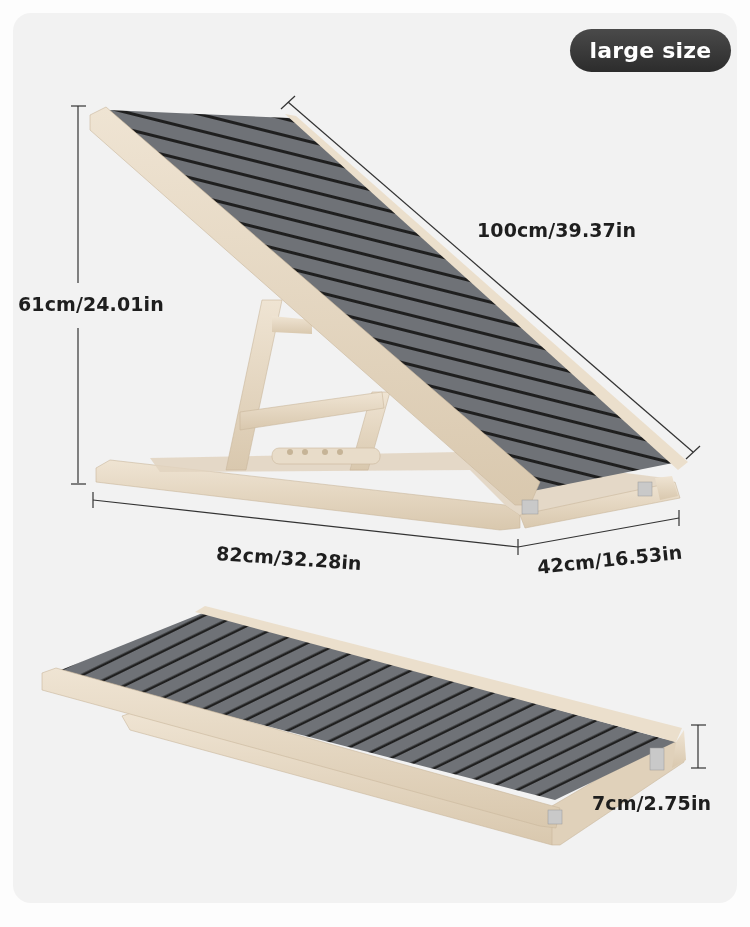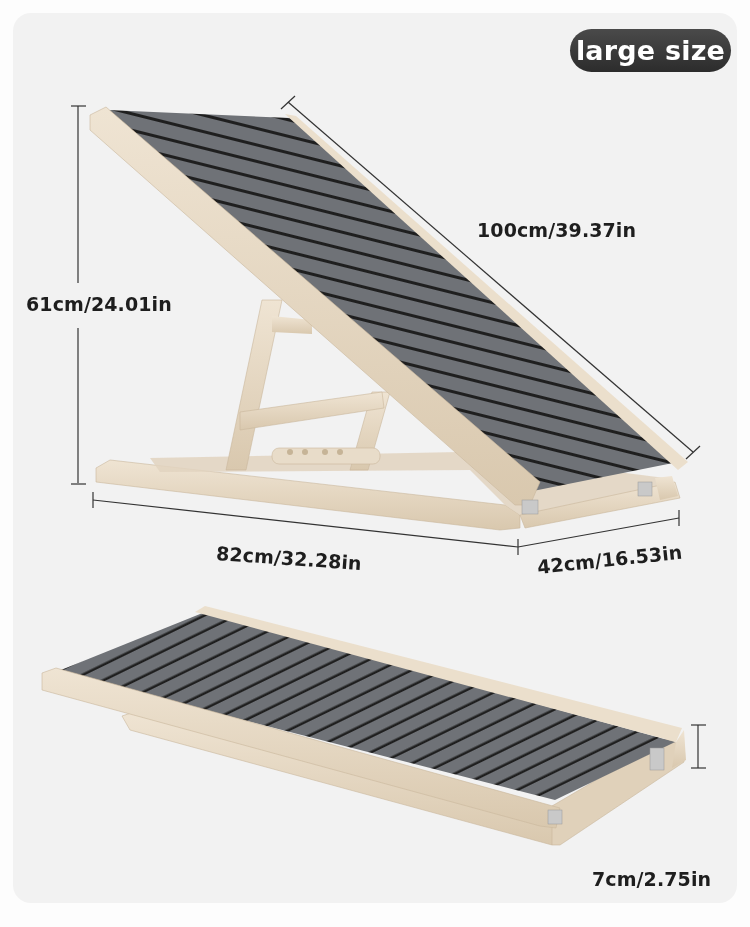--- a/index.html
+++ b/index.html
@@ -7,21 +7,21 @@
     width: 750px; height: 927px; background: #fdfdfd; position: relative; overflow: hidden;
     font-family: "DejaVu Sans", "Liberation Sans", sans-serif;
   }
   .panel {
     position: absolute; left: 13px; top: 13px; width: 724px; height: 890px;
     background: #f2f2f2; border-radius: 18px; overflow: hidden;
   }
   .badge {
     position: absolute; left: 570px; top: 29px; width: 161px; height: 43px;
     border-radius: 22px; background: linear-gradient(180deg, #4a4a4a 0%, #2c2c2c 100%);
-    color: #ffffff; font-weight: bold; font-size: 27px; line-height: 43px; text-align: center;
+    color: #ffffff; font-weight: bold; font-size: 22px; line-height: 43px; text-align: center;
     letter-spacing: 0.2px;
   }
   .label {
     position: absolute; font-weight: bold; color: #1e1e1e; font-size: 19px; white-space: nowrap;
     letter-spacing: 0.1px;
   }
   svg.art { position: absolute; left: 0; top: 0; }
 </style>
 </head>
 <body>
@@ -109,17 +109,17 @@
     <line x1="679" y1="510" x2="679" y2="526"></line>
 
     <line x1="698" y1="725" x2="698" y2="768"></line>
     <line x1="691" y1="725" x2="706" y2="725"></line>
     <line x1="691" y1="768" x2="706" y2="768"></line>
   </g>
 </svg>
 
 <div class="badge">large size</div>
 
-<div class="label" style="left:18px; top:293px;margin-left:8px;">61cm/24.01in</div>
+<div class="label" style="left:18px; top:293px;">61cm/24.01in</div>
 <div class="label" style="left:477px; top:219px;">100cm/39.37in</div>
 <div class="label" style="left:217px; top:542px; transform: rotate(4deg); transform-origin: left top;">82cm/32.28in</div>
 <div class="label" style="left:536px; top:556px; transform: rotate(-6deg); transform-origin: left top;">42cm/16.53in</div>
-<div class="label" style="left:592px; top:868px;">7cm/2.75in</div>
+<div class="label" style="left:592px; top:792px;">7cm/2.75in</div>
 
 </body></html>

